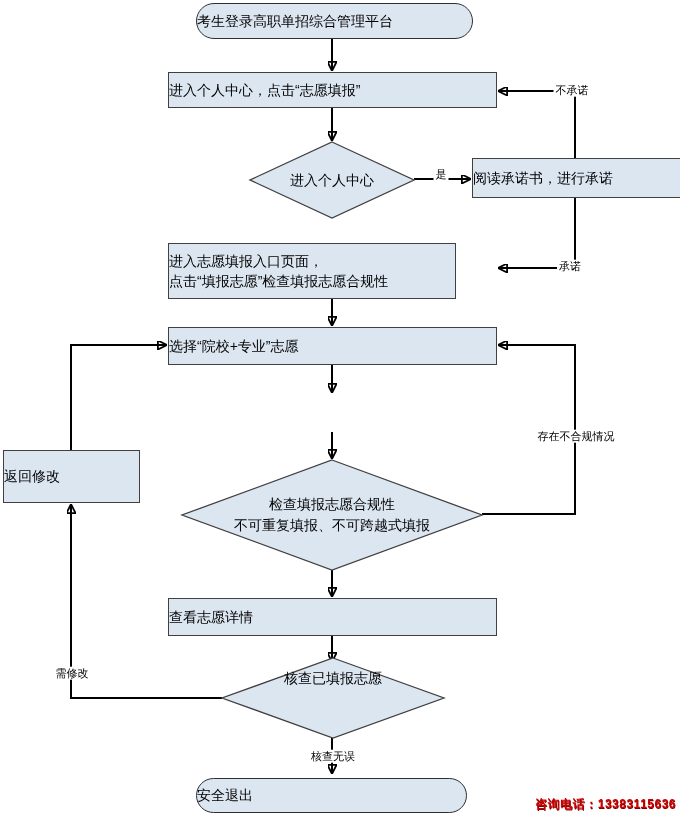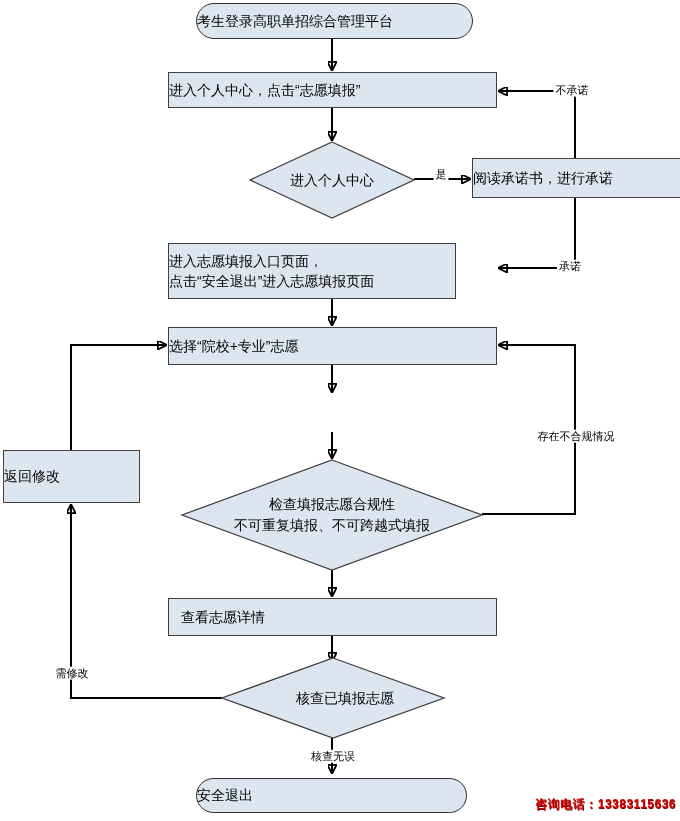--- a/index.html
+++ b/index.html
@@ -74,38 +74,38 @@
   </div>
 
   <div class="diamond-text" style="left:332px;top:180px;">进入个人中心</div>
 
   <div class="node" style="left:472px;top:158px;width:244px;height:40px;">
     <span>阅读承诺书，进行承诺</span>
   </div>
 
   <div class="node" style="left:168px;top:243px;width:288px;height:56px;">
     <span>进入志愿填报入口页面，</span>
-    <span>点击“安全退出”进入志愿填报页面</span>
+    <span>点击“填报志愿”检查填报志愿合规性</span>
   </div>
 
   <div class="node" style="left:168px;top:327px;width:329px;height:38px;">
     <span>选择“院校+专业”志愿</span>
   </div>
 
 
   <div class="diamond-text" style="left:332px;top:515px;">
     <div>检查填报志愿合规性</div>
     <div>不可重复填报、不可跨越式填报</div>
   </div>
 
-  <div class="node" style="left:168px;top:598px;width:329px;height:38px;padding-left:12px;">
+  <div class="node" style="left:168px;top:598px;width:329px;height:38px;">
     <span>查看志愿详情</span>
   </div>
 
-  <div class="diamond-text" style="left:333px;top:698px;margin-left:12px;">核查已填报志愿</div>
+  <div class="diamond-text" style="left:333px;top:678px;">核查已填报志愿</div>
 
   <div class="node terminator" style="left:196px;top:778px;width:271px;height:35px;">
     <span>安全退出</span>
   </div>
 
   <div class="node" style="left:3px;top:450px;width:137px;height:53px;">
     <span>返回修改</span>
   </div>
 
   <span class="edge-label" style="left:572px;top:90px;">不承诺</span>

